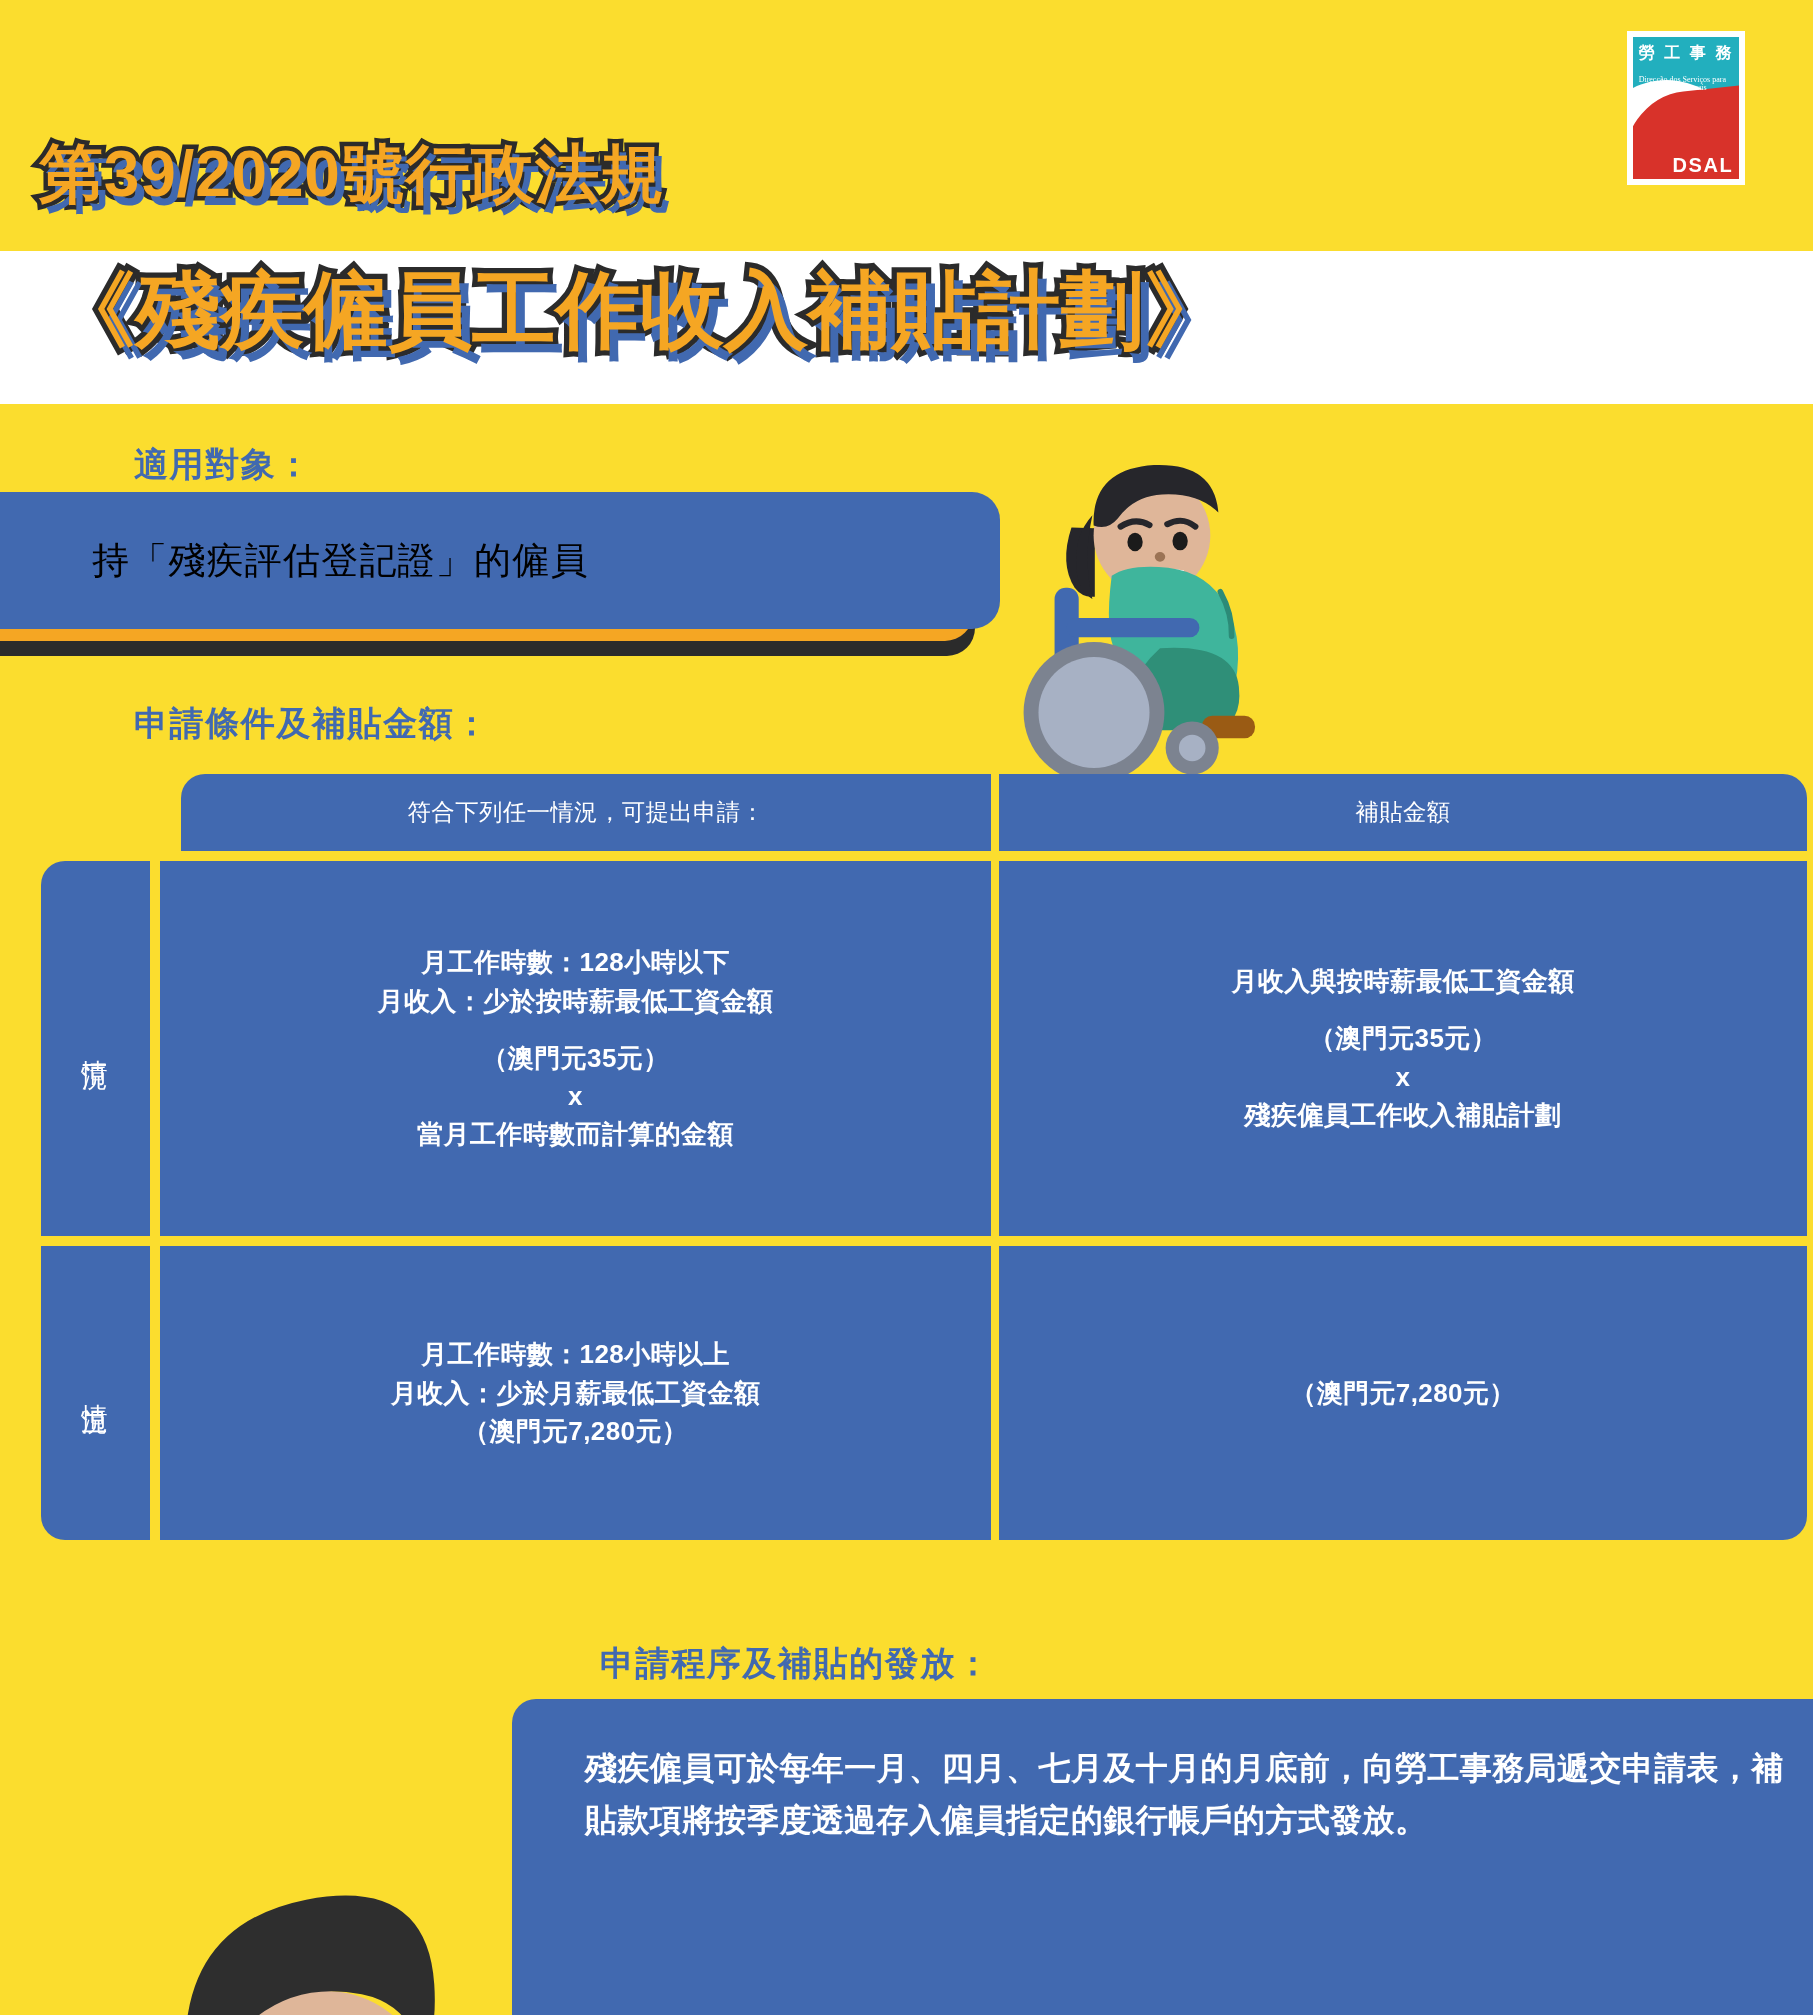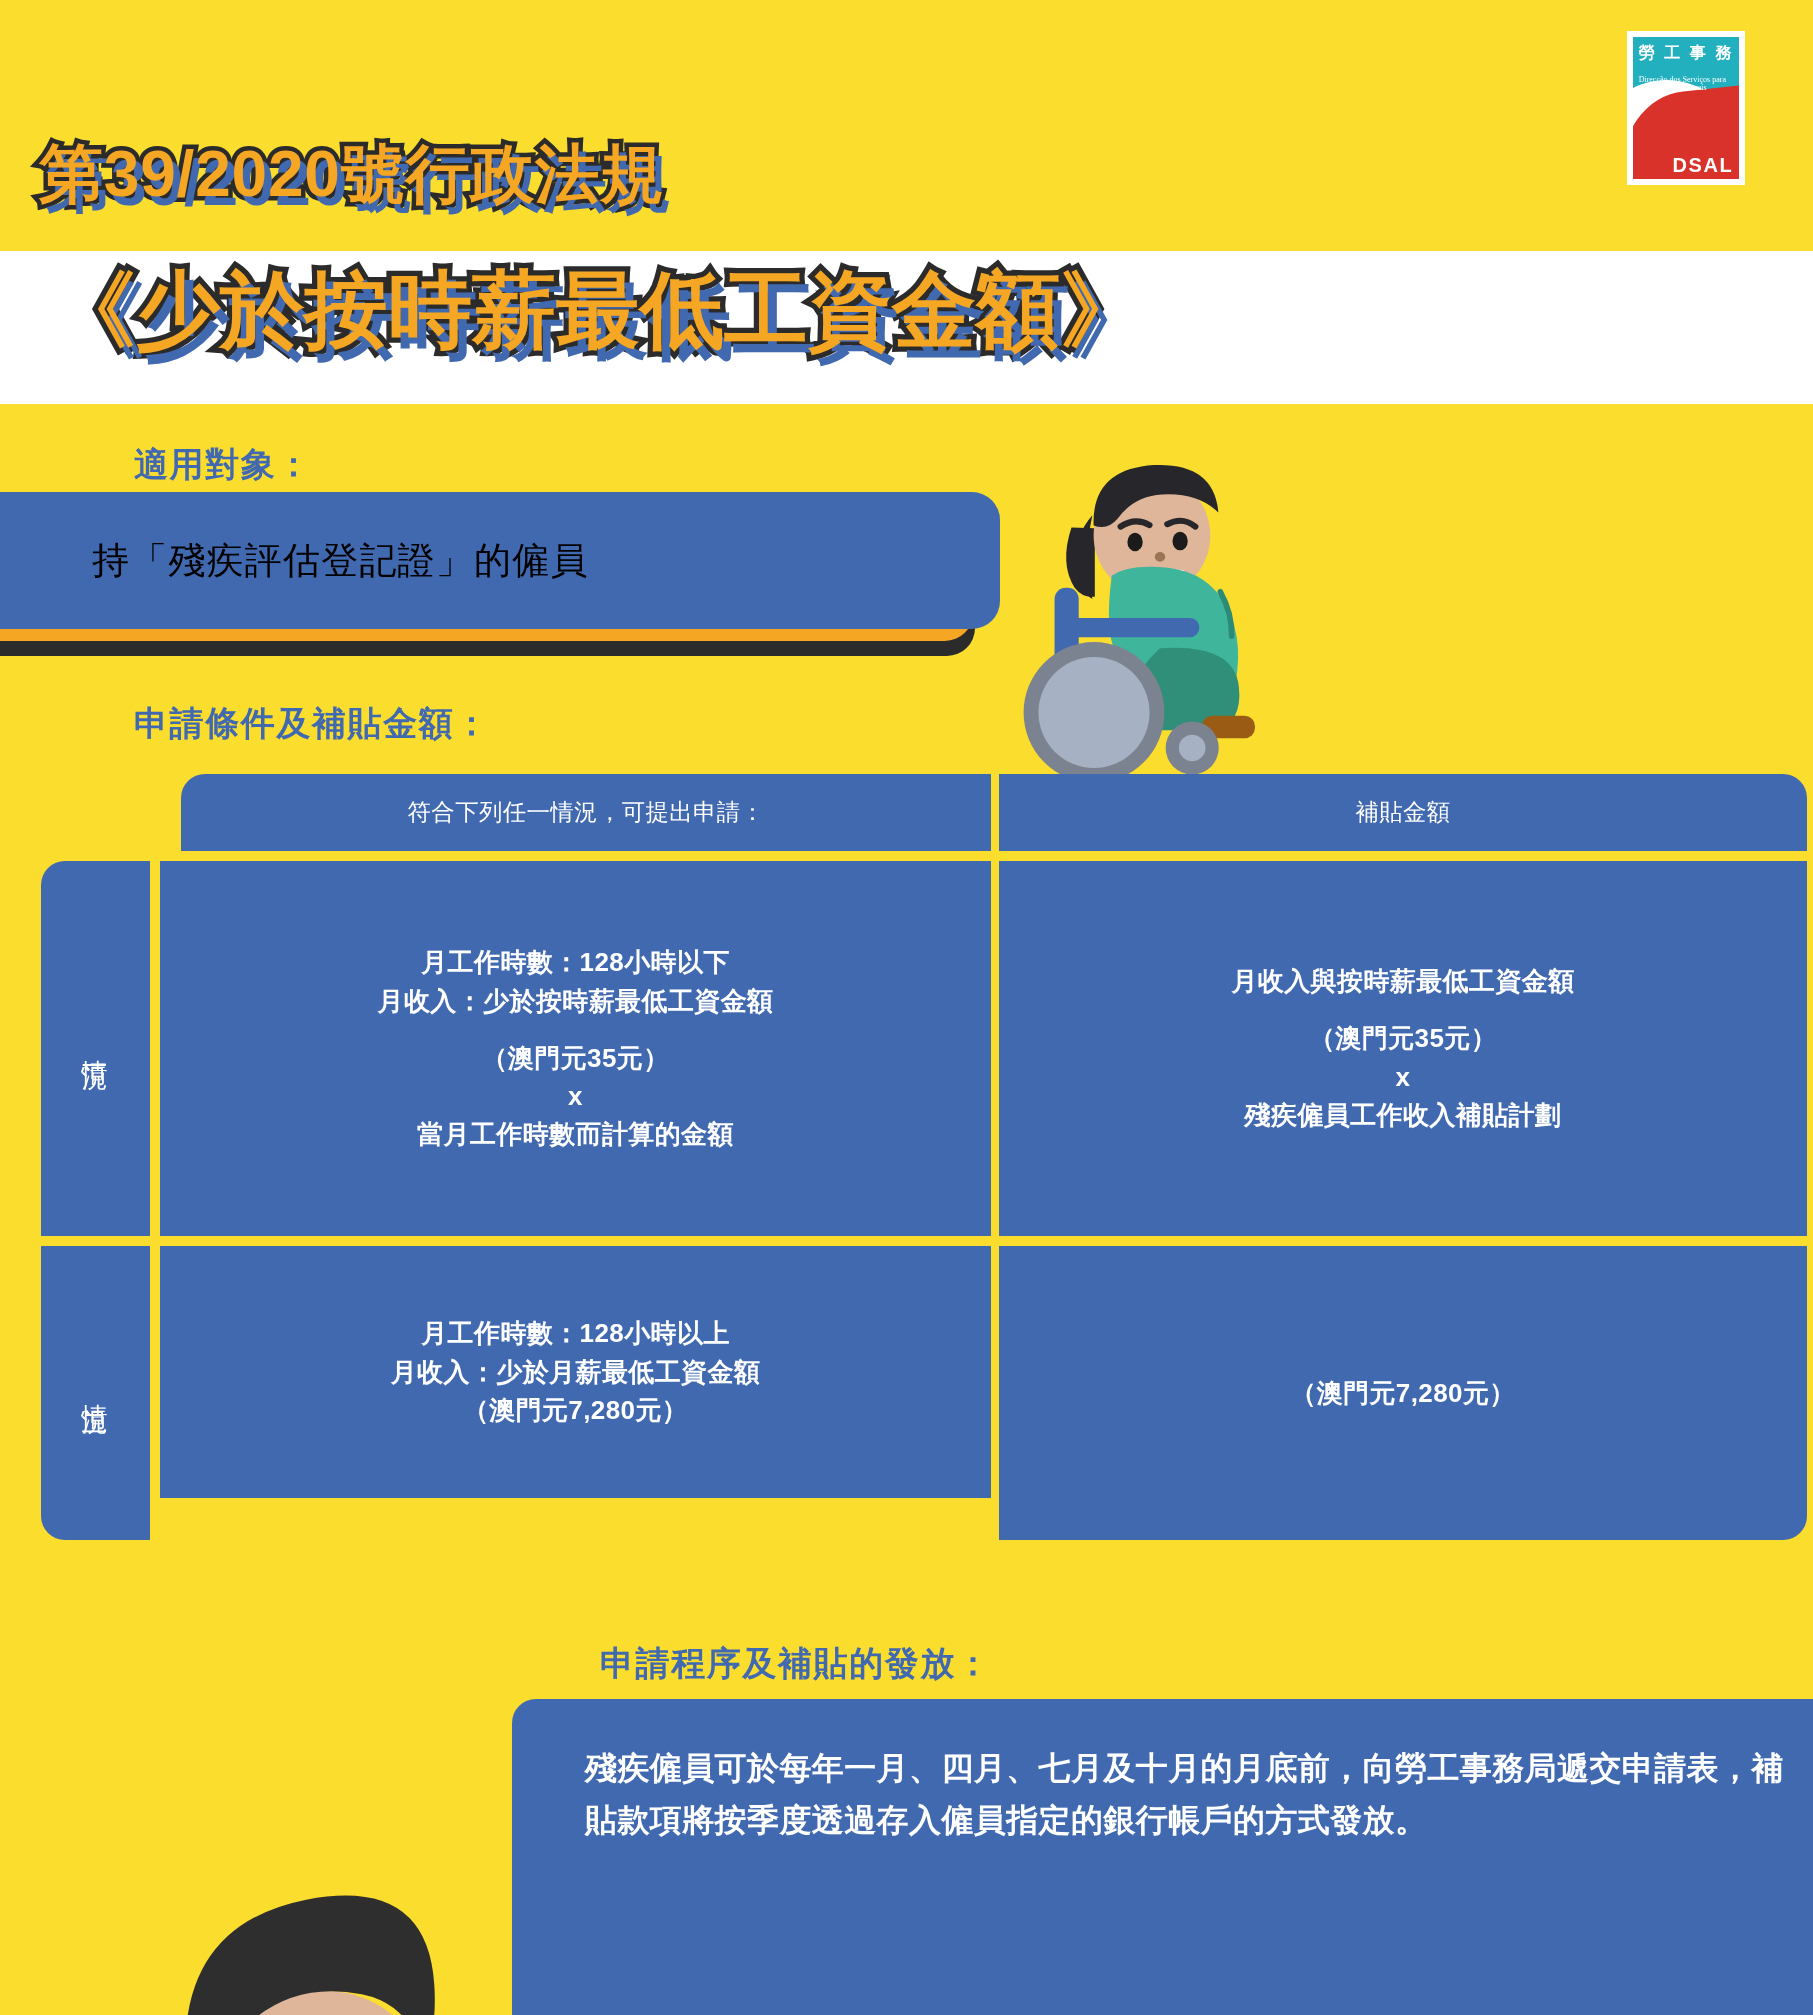--- a/index.html
+++ b/index.html
@@ -111,21 +111,21 @@
   #hdr-amt  { left: 999px; top: 0px;   width: 808px; height: 77px; border-radius: 0 24px 0 0; padding-left: 21px; }
   #hdr-cond .ln, #hdr-amt .ln { font-size: 23.4px; font-weight: normal; }
 
   
   #r1-sit  { left: 41px;  top: 87px; width: 109px;  height: 375px; border-radius: 24px 0 0 0; }
   #r1-cond { left: 160px;  top: 87px; width: 831px; height: 375px; }
   #r1-amt  { left: 999px; top: 87px; width: 808px; height: 375px; }
 
   
   #r2-sit  { left: 41px;  top: 472px; width: 109px;  height: 294px; border-radius: 0 0 0 24px; }
-  #r2-cond { left: 160px;  top: 472px; width: 831px; height: 252px; }
+  #r2-cond { left: 160px;  top: 472px; width: 831px; height: 294px; }
   #r2-amt  { left: 999px; top: 472px; width: 808px; height: 294px; border-radius: 0 0 24px 0; }
 
   .sit-vert {
     position: absolute; inset: 0;
     display: flex; align-items: center; justify-content: center;
     writing-mode: vertical-rl; text-orientation: upright;
     font-size: 26px; letter-spacing: 6.4px; color: #FFFFFF;
   }
 
   
@@ -164,21 +164,21 @@
       <div class="logo-swoosh"></div>
       <div class="logo-red"></div>
       <div class="logo-red2"></div>
       <div class="logo-cn">勞 工 事 務 局</div>
       <div class="logo-pt">Direcção dos Serviços para os Assuntos Laborais</div>
       <div class="logo-dsal">DSAL</div>
     </div>
   </div>
 
   <div class="headline1">第39/2020號行政法規</div>
-  <div class="headline2">《少於按時薪最低工資金額》</div>
+  <div class="headline2">《殘疾僱員工作收入補貼計劃》</div>
 
   <div class="sect-label" id="label-target">適用對象：</div>
   <div class="banner-shadow"></div>
   <div class="banner-orange"></div>
   <div class="banner-blue">
     <span>持「殘疾評估登記證」的僱員</span>
   </div>
 
   <div class="illus" id="illus-wheelchair">
     <svg viewBox="0 0 780 830" width="314" height="334">

